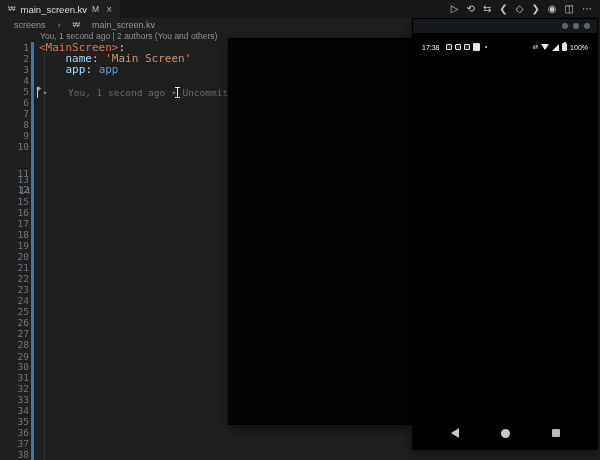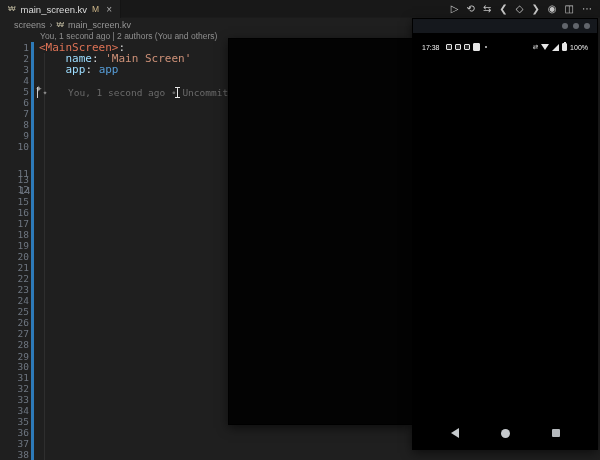--- a/index.html
+++ b/index.html
@@ -16,21 +16,21 @@
   .file-ic { font-size:8px; color:#b9b39a; line-height:1; }
   .tab-label { font-size:9.5px; color:#dcdcdc; }
   .tab-mod { font-size:8.5px; color:#d0b88a; }
   .tab-close { font-size:10px; color:#a9a9a9; margin-left:2px; cursor:pointer; }
   .editor-actions { position:absolute; right:8px; top:0; height:18px;
                     display:flex; align-items:center; gap:8px; }
   .action-icon { font-size:10px; color:#c5c5c5; line-height:1; cursor:pointer; }
 
   
   .breadcrumb { position:absolute; left:14px; top:20px; display:flex; align-items:center;
-                gap:4px; font-size:9px; color:#969696; }
+                gap:12px; font-size:9px; color:#969696; }
   .codelens { position:absolute; left:40px; top:31px; font-size:8.5px; color:#8f8f8f; }
 
   
   .gutter { position:absolute; left:0; top:0; width:29px; }
   .line-num { position:absolute; right:0; width:29px; text-align:right;
               font-family:"DejaVu Sans Mono", monospace; font-size:9.5px;
               color:#6e7681; height:11px; line-height:11px; }
   .gitbar { position:absolute; left:31px; top:42px; width:3px; height:418px;
             background:#2d7ab8; }
   .indent-guide { position:absolute; left:44px; top:53px; width:1px; height:407px;

